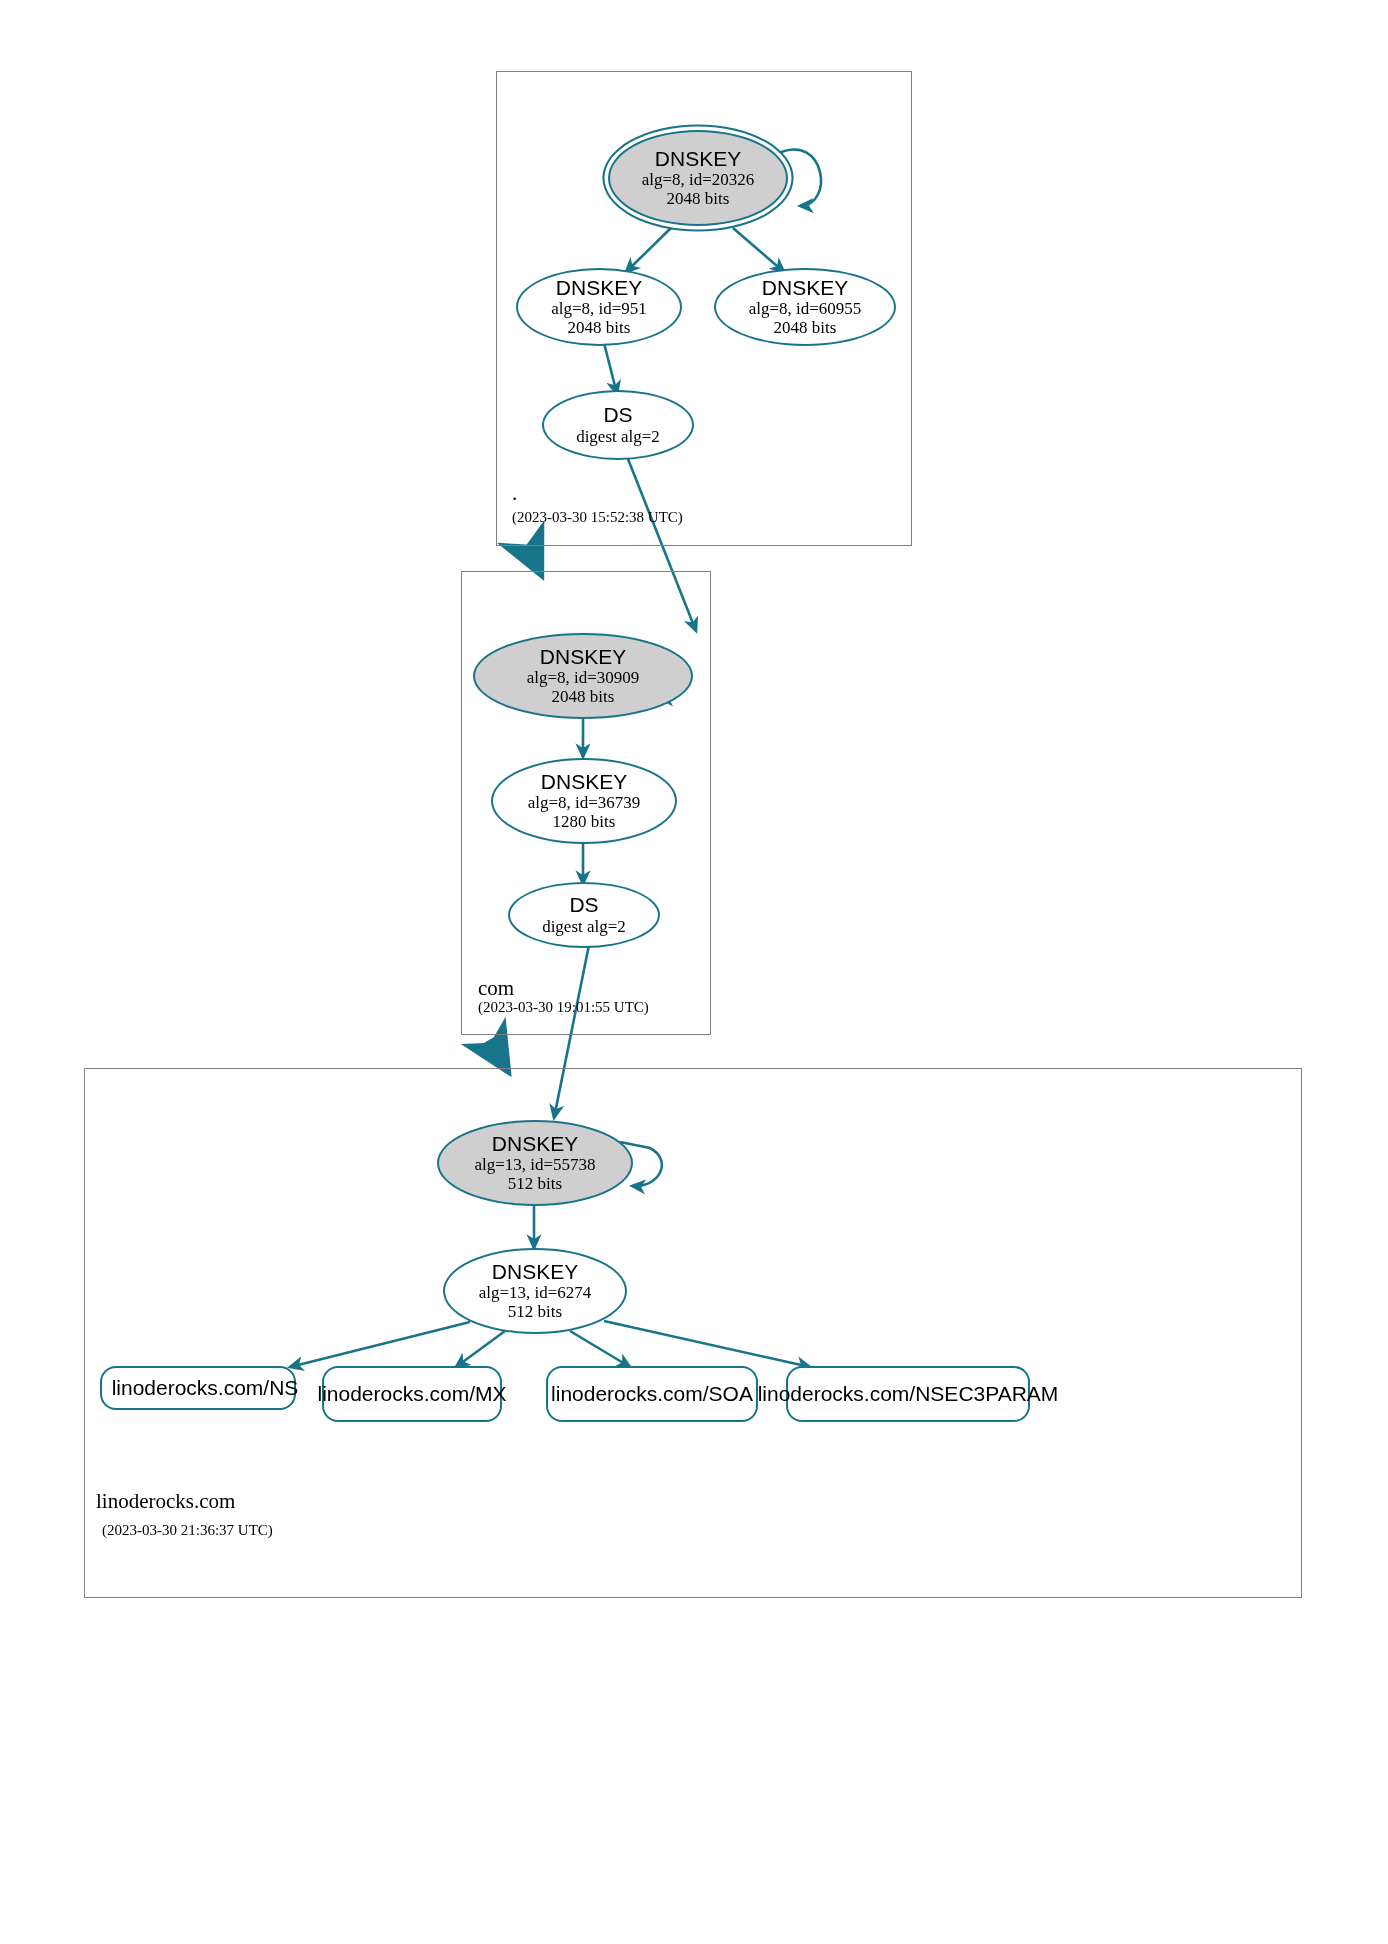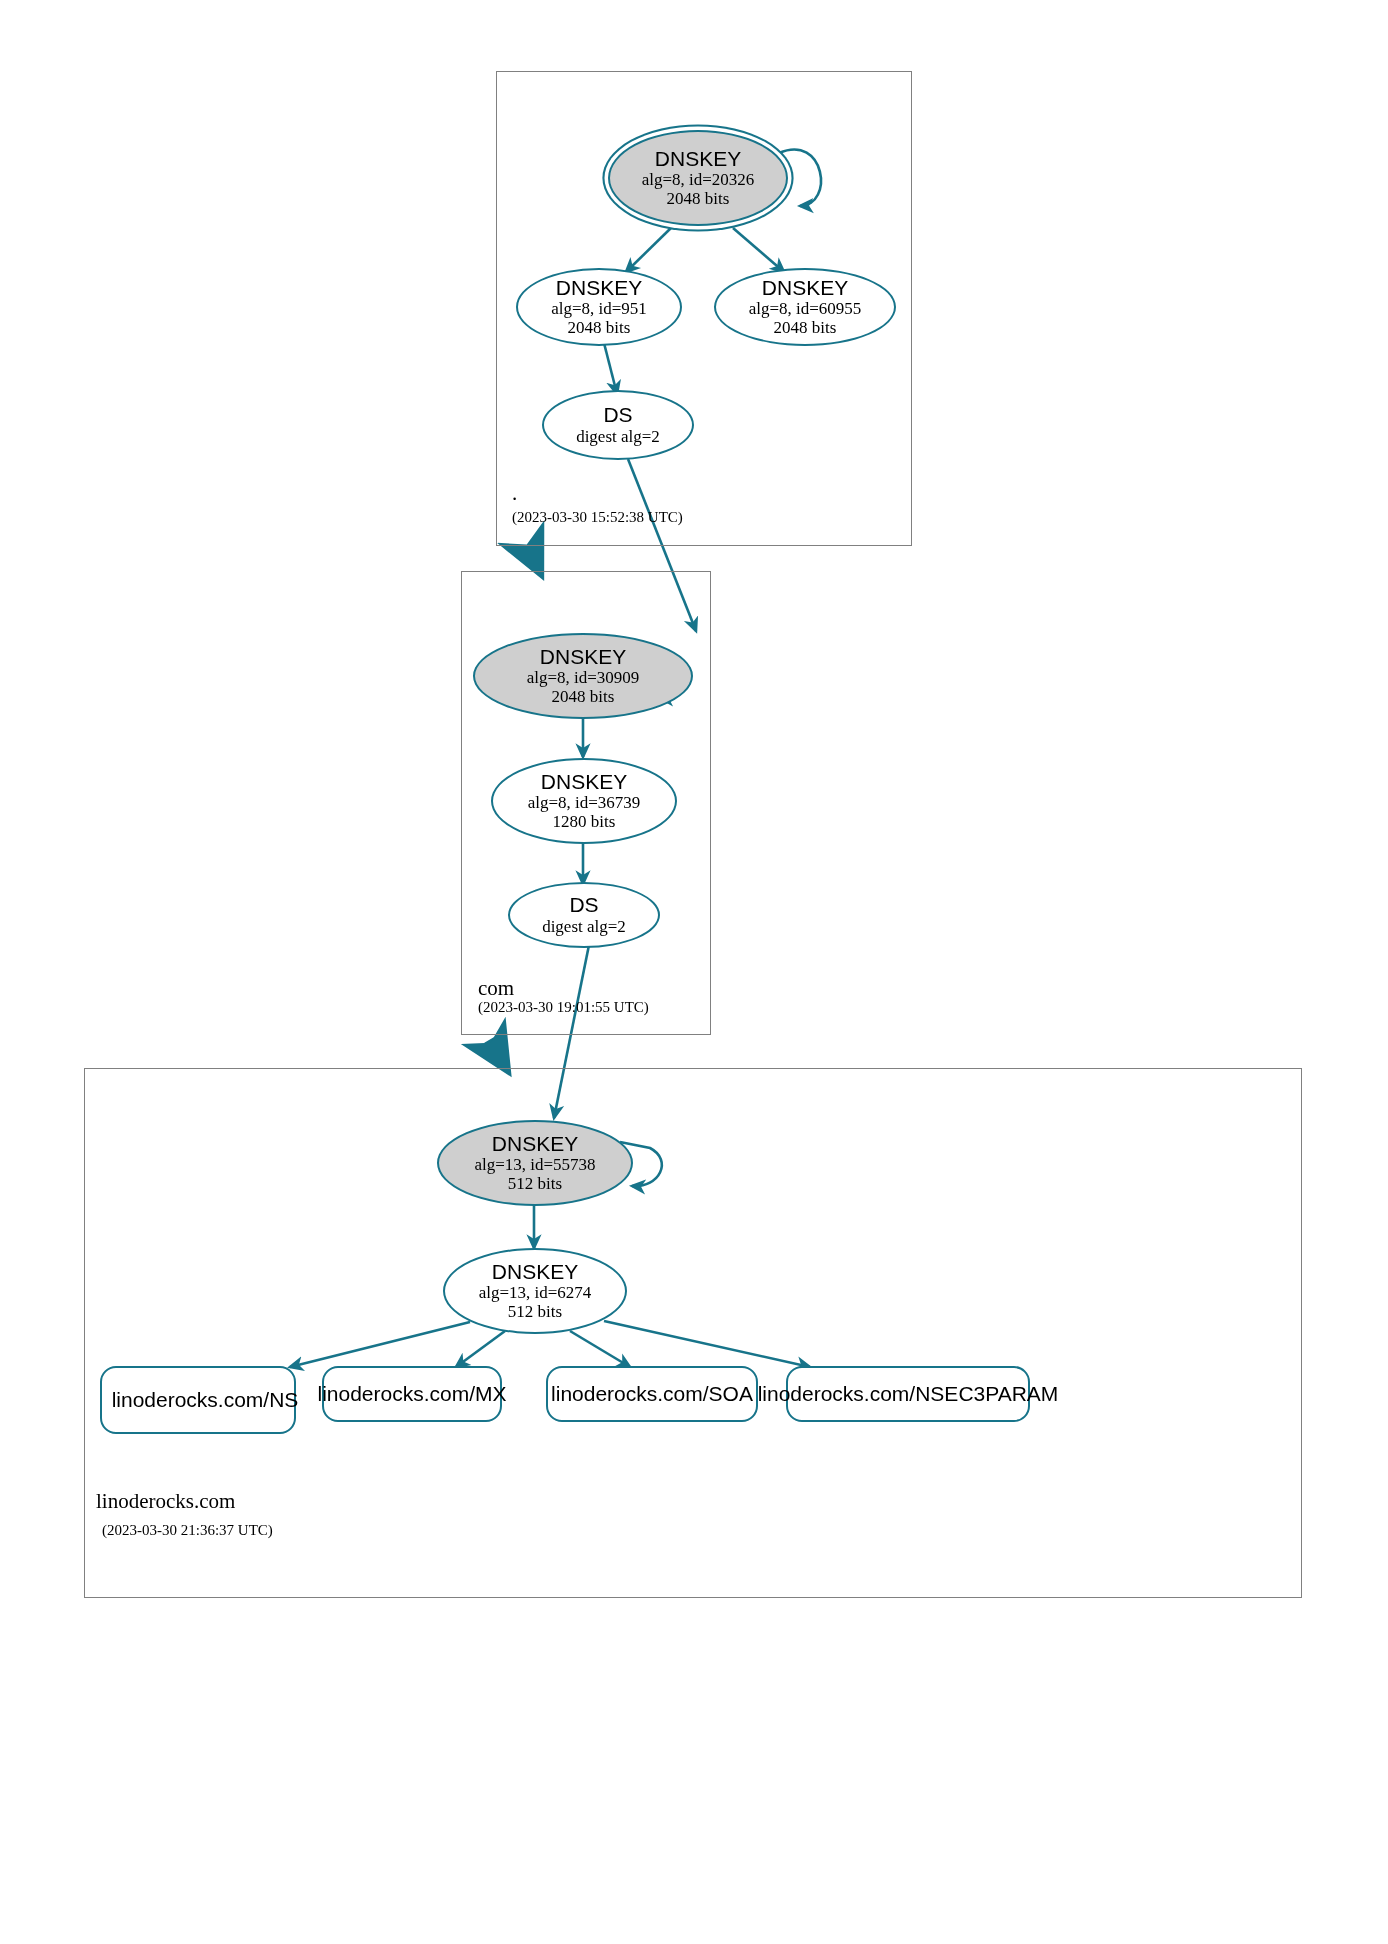--- a/index.html
+++ b/index.html
@@ -200,21 +200,21 @@
     <div class="n-sub">alg=13, id=55738</div>
     <div class="n-sub">512 bits</div>
   </div>
 
   <div class="node ellipse" style="left:443px; top:1248px; width:184px; height:86px;">
     <div class="n-title">DNSKEY</div>
     <div class="n-sub">alg=13, id=6274</div>
     <div class="n-sub">512 bits</div>
   </div>
 
-  <div class="node rrset" style="left:100px; top:1366px; width:196px; height:68px;padding-left:28px;">
+  <div class="node rrset" style="left:100px; top:1366px; width:196px; height:44px;padding-left:28px;">
     <div class="rrset-label">linoderocks.com/NS</div>
   </div>
 
   <div class="node rrset" style="left:322px; top:1366px; width:180px; height:56px;">
     <div class="rrset-label">linoderocks.com/MX</div>
   </div>
 
   <div class="node rrset" style="left:546px; top:1366px; width:212px; height:56px;">
     <div class="rrset-label">linoderocks.com/SOA</div>
   </div>

